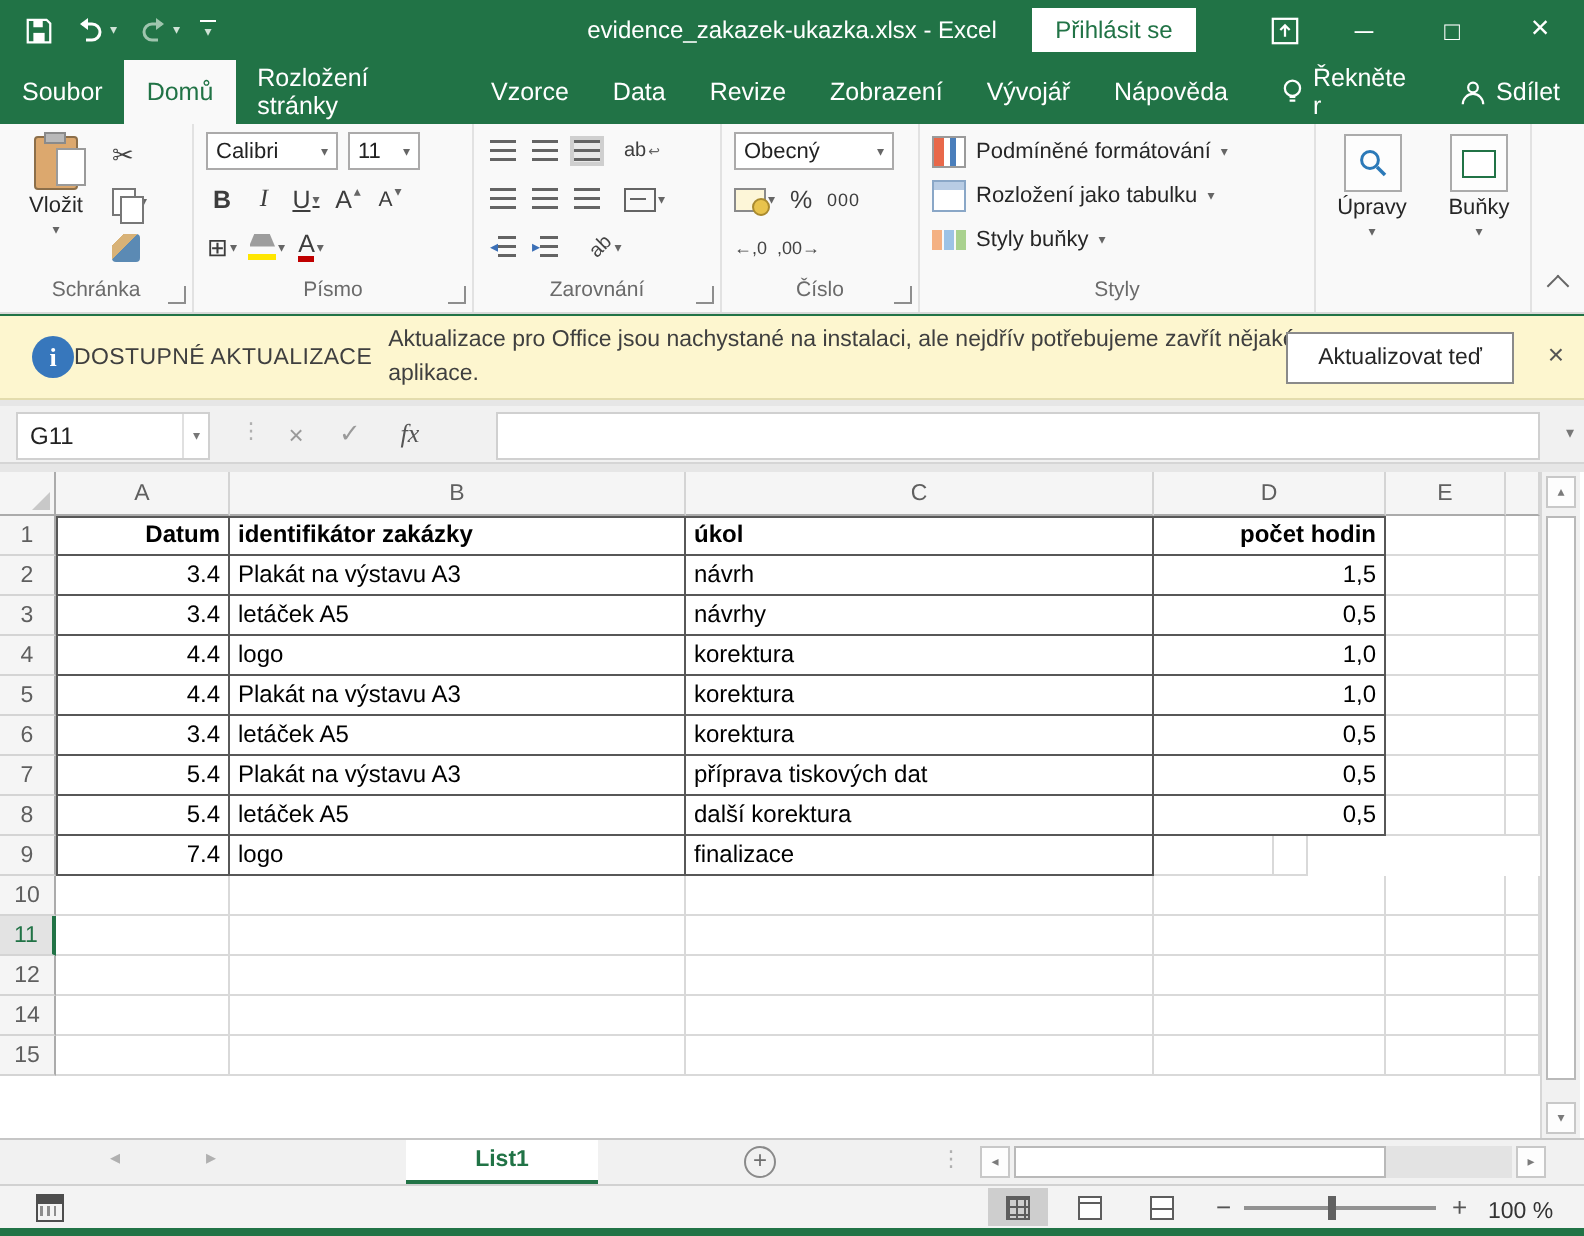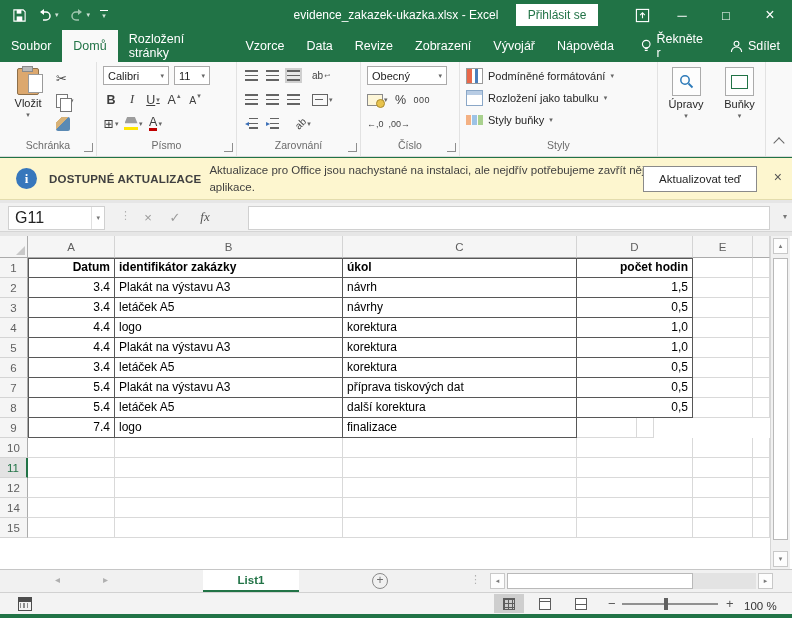--- a/index.html
+++ b/index.html
@@ -78,31 +78,31 @@
   .cgico .gridglyph{width:15px;height:12px;border:1.5px solid #217346;background:linear-gradient(#fff,#fff),repeating-linear-gradient(90deg,transparent 0 4px,#217346 4px 5px),repeating-linear-gradient(transparent 0 3px,#217346 3px 4px);}
   .cglabel{font-size:11px;color:#262626;}
   .cgbtn .uni{font-size:7px;color:#666;}
   #ribbon-collapse{position:absolute;right:9px;bottom:9px;width:7px;height:7px;border-left:1.5px solid #666;border-top:1.5px solid #666;transform:rotate(45deg);}
 
   
   #msgbar{height:43px;background:#fdf6cf;border-top:1.5px solid #217346;border-bottom:1px solid #e3dcad;
           display:flex;align-items:center;position:relative;box-sizing:border-box;}
   .infoico{width:21px;height:21px;border-radius:50%;background:#3777bc;color:#fff;font-size:13px;font-weight:bold;
            font-family:"Liberation Serif",serif;display:flex;align-items:center;justify-content:center;margin-left:16px;}
-  .mb-title{font-size:11.5px;font-weight:bold;color:#3f3f3f;margin-left:12px;letter-spacing:.2px;white-space:nowrap;}
+  .mb-title{font-size:11.5px;font-weight:normal;color:#3f3f3f;letter-spacing:.2px;white-space:nowrap;}
   .mb-msg{font-size:11.5px;color:#3f3f3f;margin-left:8px;width:462px;line-height:1.45;}
   #mb-action{position:absolute;left:643px;top:8px;width:114px;height:26px;background:#fff;border:1px solid #8a8a8a;
              font-size:11.5px;color:#262626;font-family:inherit;}
   #mb-close{position:absolute;right:10px;top:12px;font-size:14px;color:#555;line-height:1;}
 
   
   #fband{height:36px;background:#e6e6e6;padding-top:3px;box-sizing:border-box;}
   #fbar{height:29px;background:#f1f1f1;display:flex;align-items:center;position:relative;border-bottom:1px solid #d5d5d5;box-sizing:border-box;}
   #namebox{position:absolute;left:8px;top:3px;width:95px;height:22px;background:#fff;border:1px solid #d0d0d0;
-           display:flex;align-items:center;font-size:16px;color:#222;}
+           display:flex;align-items:center;font-size:12px;color:#222;}
   #namebox .nb-val{padding-left:6px;flex:1;}
   #namebox .uni{font-size:7px;color:#777;border-left:1px solid #e0e0e0;padding:0 4px;height:100%;display:flex;align-items:center;}
   .fdots{position:absolute;left:120px;top:6px;color:#b0b0b0;font-size:11px;}
   .fbtn{position:absolute;top:3px;width:24px;height:22px;display:flex;align-items:center;justify-content:center;color:#9a9a9a;font-size:13px;}
   #fx-btn{font-style:italic;font-family:"Liberation Serif",serif;color:#555;font-size:13px;}
   #finput{position:absolute;left:248px;top:3px;right:22px;height:22px;background:#fff;border:1px solid #d0d0d0;
           font-size:12px;display:flex;align-items:center;padding-left:4px;color:#222;}
   #fexpand{position:absolute;right:5px;top:9px;font-size:8px;color:#777;}
 
   

